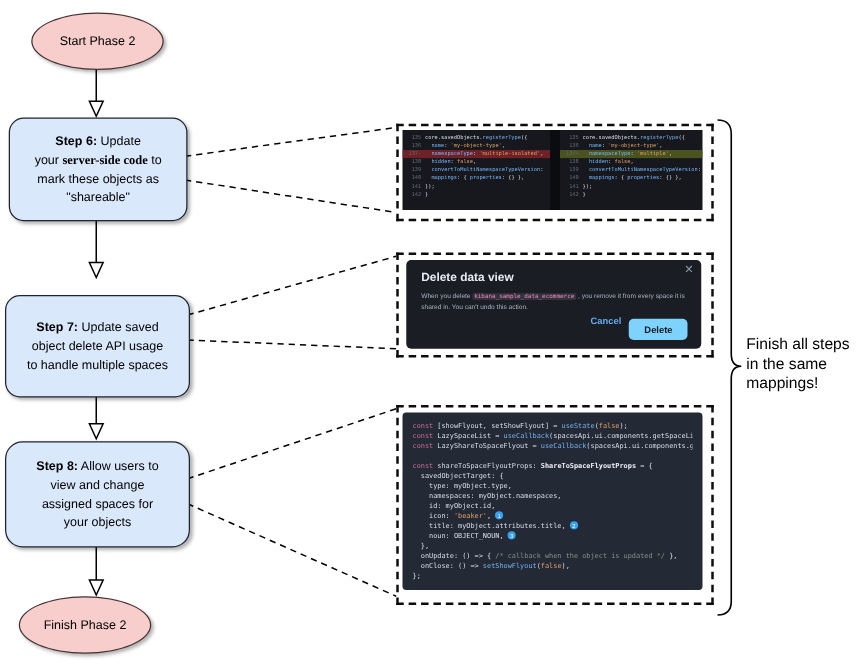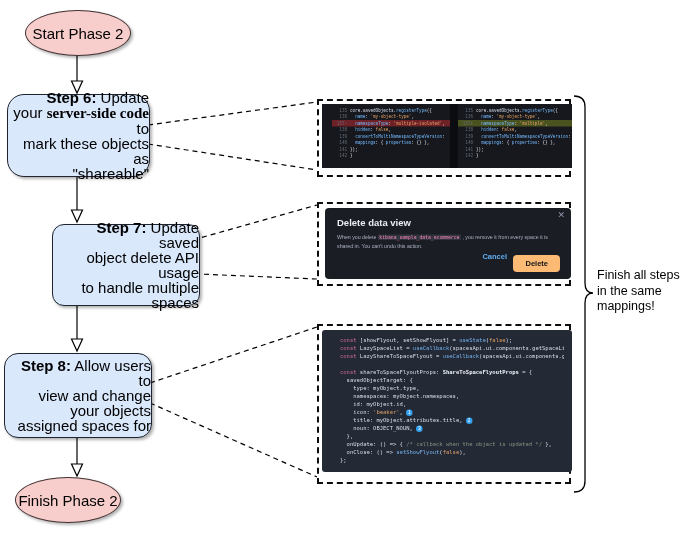--- a/index.html
+++ b/index.html
@@ -1,35 +1,35 @@
 <!DOCTYPE html>
 <html><head>
 <meta charset="utf-8">
 <style>
   html,body{margin:0;padding:0;background:#fff;}
   .canvas{position:relative;width:691px;height:535px;background:#ffffff;font-family:"Liberation Sans",sans-serif;overflow:hidden;}
   svg.overlay{position:absolute;left:0;top:0;pointer-events:none;}
 
   
-  .node{position:absolute;display:flex;align-items:center;justify-content:center;text-align:right;
-        color:#000;font-size:15px;box-shadow:2px 2px 3px rgba(0,0,0,.30);}
+  .node{position:absolute;display:flex;align-items:center;justify-content:center;text-align:center;
+        color:#000;font-size:10px;box-shadow:2px 2px 3px rgba(0,0,0,.30);}
   .ellipse{border-radius:50%;background:#f8cecc;border:1px solid #443232;}
   .stepbox{background:#dae8fc;border:1px solid #1f2430;border-radius:12px;line-height:15px;}
   #start{left:25px;top:10px;width:104px;height:44px;}
   #finish{left:15px;top:477px;width:104px;height:44px;}
-  #step6{left:7px;top:94px;width:141px;height:81px;border-radius:17px;}
-  #step7{left:4px;top:224px;width:146px;height:80px;margin-left:48px;}
+  #step6{left:7px;top:94px;width:141px;height:81px;}
+  #step7{left:4px;top:236px;width:146px;height:80px;}
   #step8{left:4px;top:353px;width:146px;height:83px;border-radius:14px;}
 
   
   .shot{position:absolute;border:2px dashed #0d0d0d;}
   #shot-diff{left:317px;top:99px;width:250px;height:74px;}
   #shot-dialog{left:317px;top:202px;width:250px;height:80px;}
   #shot-code{left:317px;top:324px;width:250px;height:156px;}
-  .panel{position:absolute;overflow:hidden;padding-left:10px;}
+  .panel{position:absolute;overflow:hidden;}
 
   
   .diff-panel{left:3px;top:3px;width:240px;height:64px;background:#16181d;}
   .scale2{transform:scale(.5);transform-origin:0 0;}
   .diff-wrap{width:480px;height:128px;display:flex;padding-top:6px;box-sizing:border-box;}
   .diff-side{font-family:"DejaVu Sans Mono",monospace;font-size:8.5px;line-height:13px;}
   .diff-side.left{width:236px;}
   .diff-side.right{width:228px;}
   .diff-divider{width:16px;background:#0b0c0f;align-self:stretch;margin-top:-6px;}
   .diff-row{display:flex;white-space:pre;overflow:hidden;}
@@ -51,21 +51,21 @@
          font-size:9px;font-family:"Liberation Sans",sans-serif;align-items:center;justify-content:center;vertical-align:middle;}
 
   
   .dialog-panel{left:6px;top:4px;width:236px;height:71px;background:#1b1d24;border-radius:4px;}
   .dlg-title{position:absolute;left:12px;top:9px;font-size:9.5px;font-weight:bold;color:#e9edf3;}
   .dlg-close{position:absolute;right:6px;top:2px;font-size:9px;color:#8d95a5;cursor:default;}
   .dlg-body{position:absolute;left:12px;top:25px;width:448px;transform:scale(.5);transform-origin:0 0;
             font-size:10.5px;line-height:17px;color:#aab2c1;}
   .chip{font-family:"DejaVu Sans Mono",monospace;font-size:9.5px;color:#f584b4;background:#31343f;border-radius:2px;padding:0 3px;}
   .dlg-cancel{position:absolute;right:64px;bottom:18px;font-size:7.5px;font-weight:bold;color:#61aef1;}
-  .dlg-delete{position:absolute;right:11px;bottom:7px;padding:4px 12px;background:#fdba74;border-radius:4px;
+  .dlg-delete{position:absolute;right:11px;bottom:7px;padding:4px 12px;background:#7dd3fc;border-radius:4px;
               font-size:7.5px;font-weight:bold;color:#10141b;}
 
   
   .code-panel{left:3px;top:4px;width:240px;height:142px;background:#242936;border-radius:3px;}
   .code-lines{width:480px;height:284px;padding:13px 16px;box-sizing:border-box;
               font-family:"DejaVu Sans Mono",monospace;font-size:11px;line-height:16px;}
   .cline{white-space:pre;overflow:hidden;height:16px;}
 
   
   .brace-label{position:absolute;left:597px;top:268px;width:94px;font-size:12.5px;line-height:15.5px;color:#000;}
@@ -113,22 +113,22 @@
       <div>
         <div><span style="font-weight: bold;">Step 7:</span><span> Update saved</span></div>
         <div><span>object delete API usage</span></div>
         <div><span>to handle multiple spaces</span></div>
       </div>
     </div>
   <div class="node stepbox" id="step8">
       <div>
         <div><span style="font-weight: bold;">Step 8:</span><span> Allow users to</span></div>
         <div><span>view and change</span></div>
+        <div><span>assigned spaces for</span></div>
         <div><span>your objects</span></div>
-        <div><span>assigned spaces for</span></div>
       </div>
     </div>
 
   <div class="node ellipse" id="finish">
     <span>Finish Phase 2</span>
   </div>
 
   <div class="shot" id="shot-diff">
     <div class="panel diff-panel">
       <div class="scale2">

